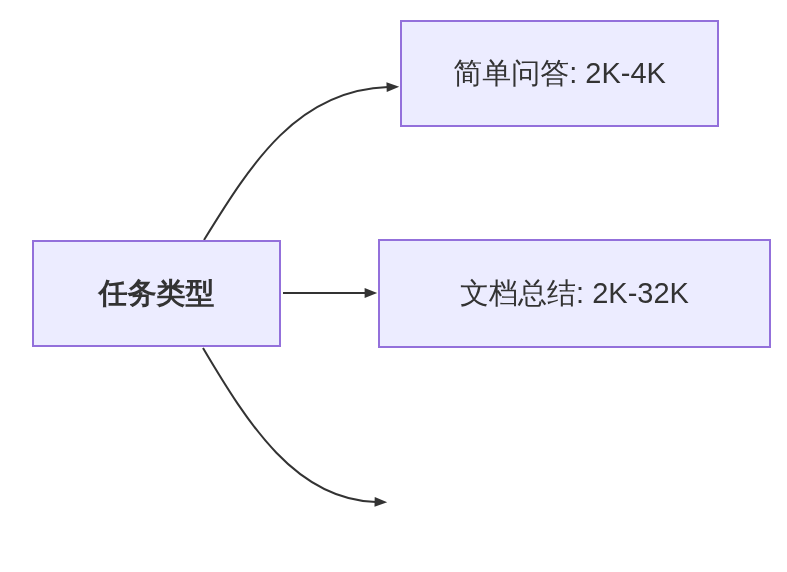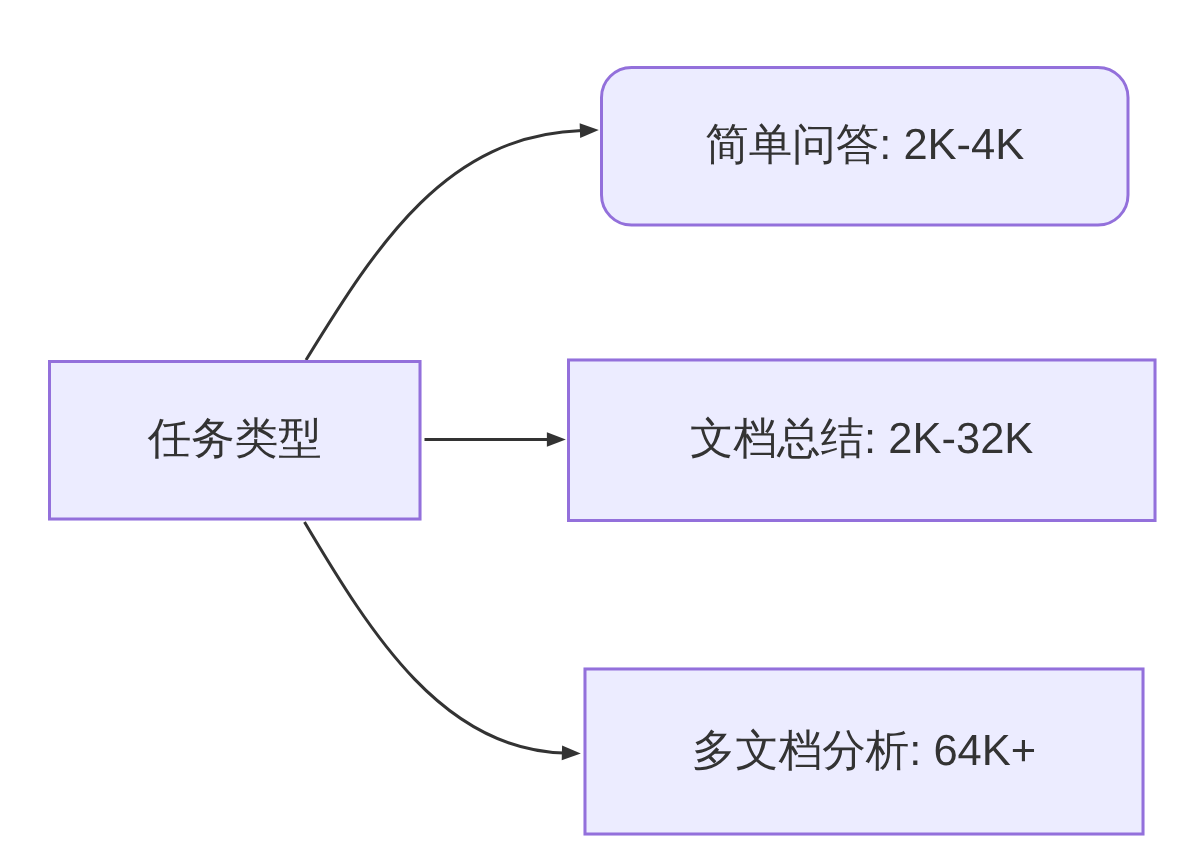--- a/index.html
+++ b/index.html
@@ -38,22 +38,22 @@
     border: 2px solid var(--node-border);
     display: flex;
     align-items: center;
     justify-content: center;
     color: var(--text);
     font-size: 29px;
     line-height: 1.2;
     text-align: center;
     white-space: nowrap;
   }
-  .node-root   { left: 32px;  top: 240px; width: 249px; height: 107px; }
-  .node-child1 { left: 400px; top: 44px;  width: 353px; height: 107px; border-radius: 21px; }
+  .node-root   { left: 32px;  top: 240px; width: 249px; height: 107px; font-weight: bold; }
+  .node-child1 { left: 400px; top: 20px;  width: 319px; height: 107px; }
   .node-child2 { left: 378px; top: 239px; width: 393px; height: 109px; }
   .node-child3 { left: 389px; top: 445px; width: 374px; height: 112px; }
 </style>
 </head>
 <body>
 
 <div class="canvas">
 
   <svg class="edges" width="787" height="572" viewBox="0 0 787 572" xmlns="http://www.w3.org/2000/svg">
     <defs>
@@ -71,17 +71,14 @@
   </div>
 
   <div class="node node-child1">
     <span>简单问答: 2K-4K</span>
   </div>
 
   <div class="node node-child2">
     <span>文档总结: 2K-32K</span>
   </div>
 
-  <div class="node node-child3">
-    <span>多文档分析: 64K+</span>
-  </div>
 
 </div>
 
 </body></html>

